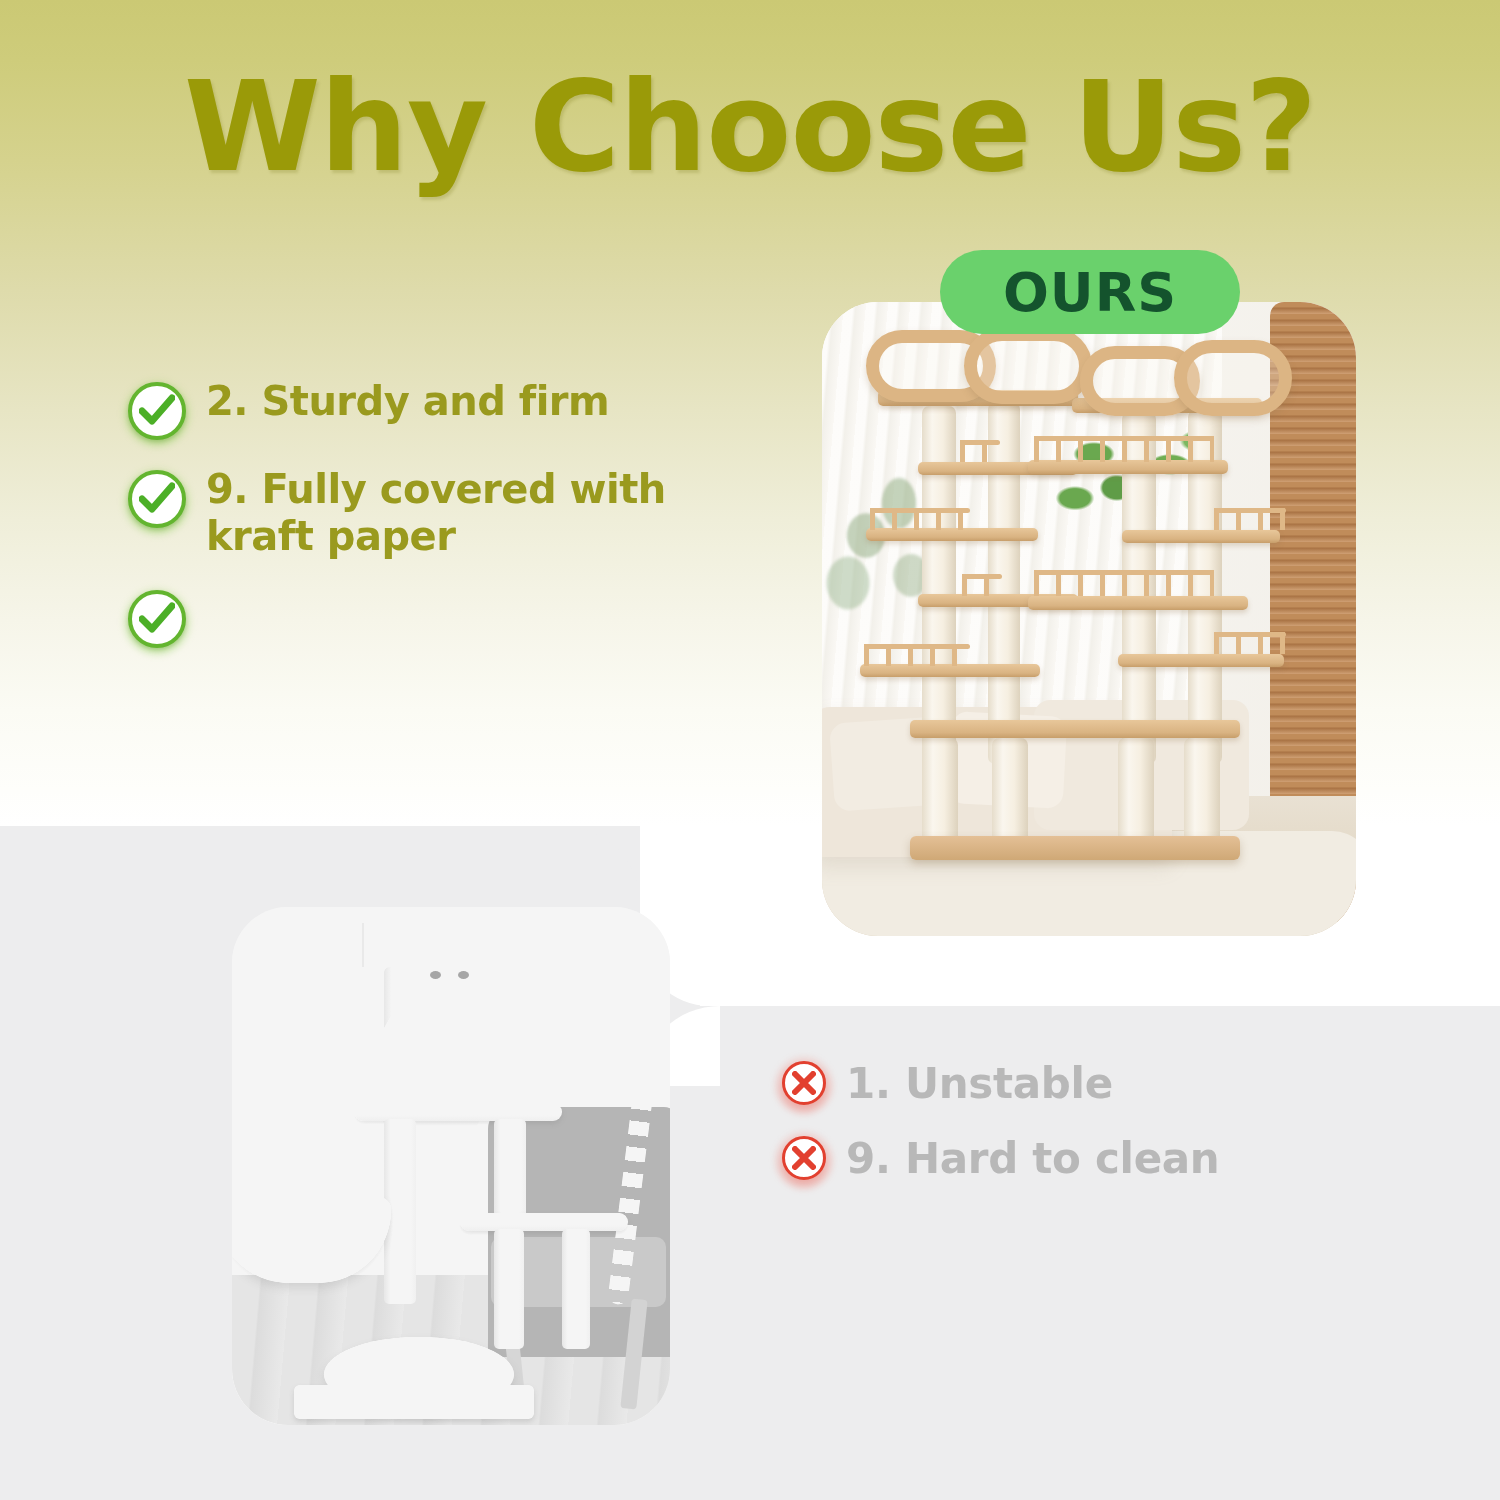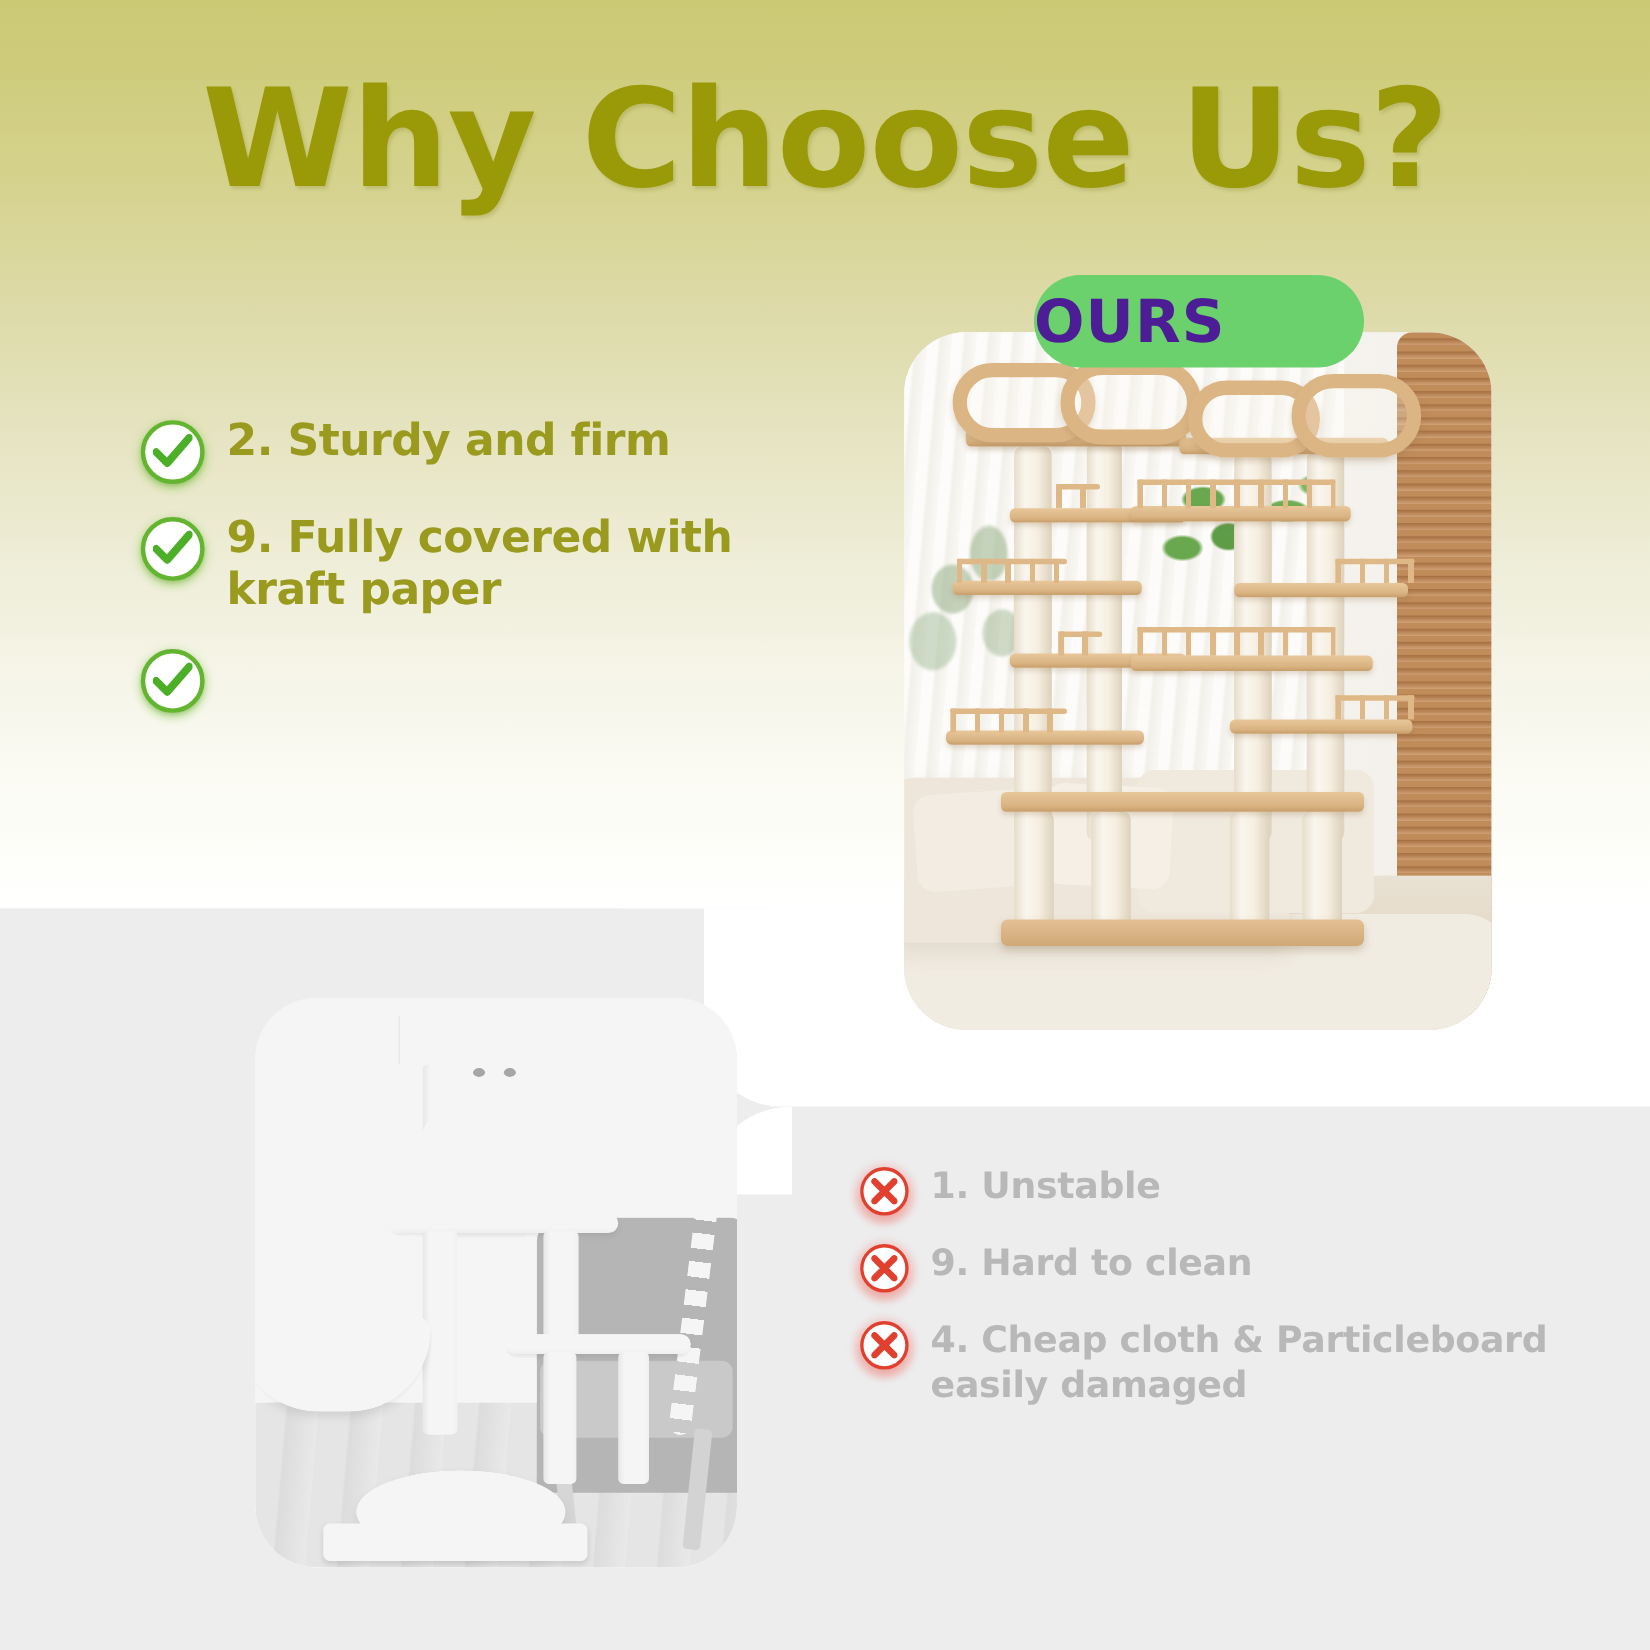--- a/index.html
+++ b/index.html
@@ -149,21 +149,21 @@
   }
   .badge-x .ring {
     position: absolute; left: 0; top: 0;
     width: 44px; height: 44px;
     border-radius: 50%;
     background: #ffffff;
     border: 3px solid #e2402f;
   }
   .badge-x svg { position: absolute; left: 10px; top: 10px; }
   .con-text {
-    font-size: 33px;
+    font-size: 42px;
     font-weight: 700;
     color: #b8b8b8;
     line-height: 1.24;
     font-family: "DejaVu Sans", sans-serif;
     letter-spacing: -0.3px;
   }
 
   
   .photo {
     position: absolute;
@@ -284,24 +284,24 @@
             background:#9a9a9a; border-radius:50%; }
   .t-face { position:absolute; left:34px; top:16px; width:48px; height:44px;
             background:#d5d5d5; border-radius:50%; opacity:.35; }
   .t-body { position:absolute; left:6px; top:52px; width:110px; height:150px;
             background: linear-gradient(to bottom,#fafafa,#ececec);
             border-radius: 46% 46% 38% 38%; }
 
   
   .pill {
     position: absolute;
-    display: flex; align-items: center; 
+    display: flex; align-items: center; justify-content: center;
     font-family: "DejaVu Sans", sans-serif;
     font-weight: 800;
-    color: #4c1d95;
+    color: #14532d;
     letter-spacing: 1px;
   }
   .pill-ours {
     left: 940px; top: 250px;
     width: 300px; height: 84px;
     background: #6ad16c;
     border-radius: 42px;
     font-size: 54px;
     z-index: 30;
   }
@@ -373,30 +373,20 @@
     </div>
     <div class="con-row">
       <span class="badge-x">
         <span class="glow"></span>
           <span class="ring"></span>
         <svg width="24" height="24" viewBox="0 0 24 24">
             <path d="M3 3 L21 21 M21 3 L3 21" stroke="#e2402f" stroke-width="6" stroke-linecap="round"></path>
           </svg>
       </span>
       <span class="con-text">9. Hard to clean</span>
-    </div>
-    <div class="con-row">
-      <span class="badge-x">
-        <span class="glow"></span>
-          <span class="ring"></span>
-        <svg width="24" height="24" viewBox="0 0 24 24">
-            <path d="M3 3 L21 21 M21 3 L3 21" stroke="#e2402f" stroke-width="6" stroke-linecap="round"></path>
-          </svg>
-      </span>
-      <span class="con-text" style="max-width:610px;">4. Cheap cloth &amp; Particleboard easily damaged</span>
     </div>
   </div>
 
   <div class="photo photo-ours">
     <div class="o-wall"></div>
     <div class="o-curtain"></div>
     <div class="o-slatwall"></div>
     <div class="o-plant"></div>
     <div class="o-floor"></div>
     <div class="o-rug"></div>

